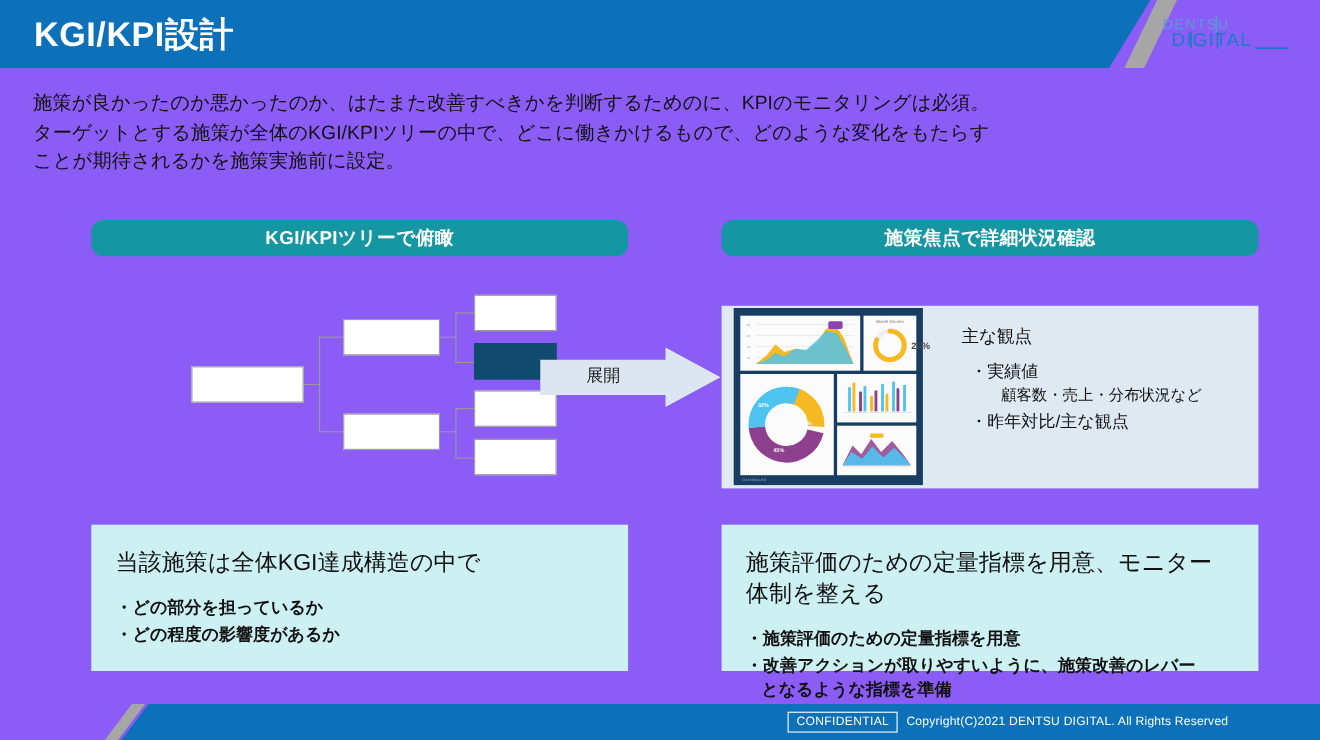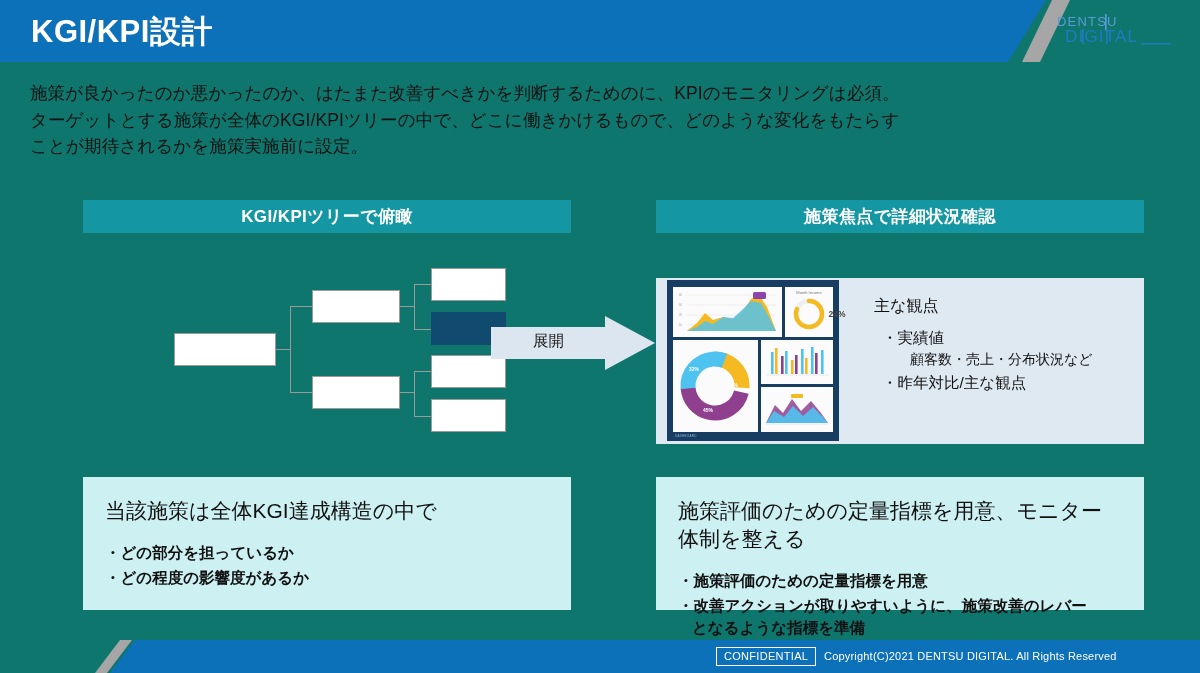--- a/index.html
+++ b/index.html
@@ -10,21 +10,21 @@
   }
   body {
     font-family: "Liberation Sans", "DejaVu Sans", sans-serif;
     color: #1a1a1a;
   }
   #slide {
     position: relative;
     width: 1200px;
     height: 673px;
     overflow: hidden;
-    background: #0f766e;
+    background: #8b5cf6;
   }
 
   
   .header-bar {
     position: absolute;
     left: 0; top: 0;
     width: 1046px;
     height: 62px;
     background: #0d71b9;
     clip-path: polygon(0 0, 1046px 0, 1008px 62px, 0 62px);
@@ -74,20 +74,21 @@
     position: absolute;
     height: 33px;
     background: #1596a3;
     color: #ffffff;
     font-size: 17px;
     font-weight: bold;
     display: flex;
     align-items: center;
     justify-content: center;
     letter-spacing: 0.4px;
+    border-radius: 11px;
   }
   .sec-head-left  { left: 83px;  top: 200px; width: 488px; }
   .sec-head-right { left: 656px; top: 200px; width: 488px; }
 
   
   .tree { position: absolute; left: 160px; top: 265px; width: 345px; height: 200px; }
   .node {
     position: absolute;
     border: 1.4px solid #9a9a9a;
     background: #ffffff;

